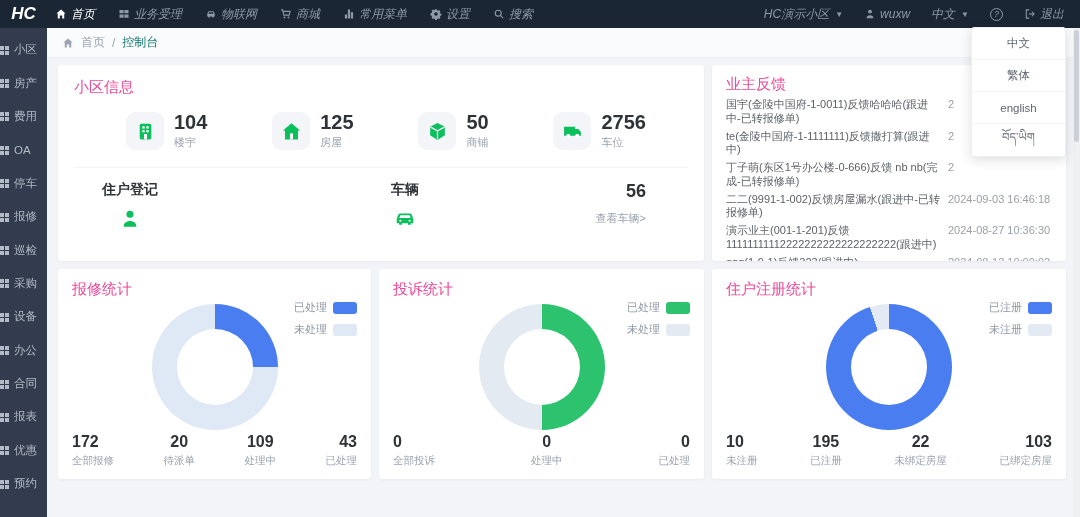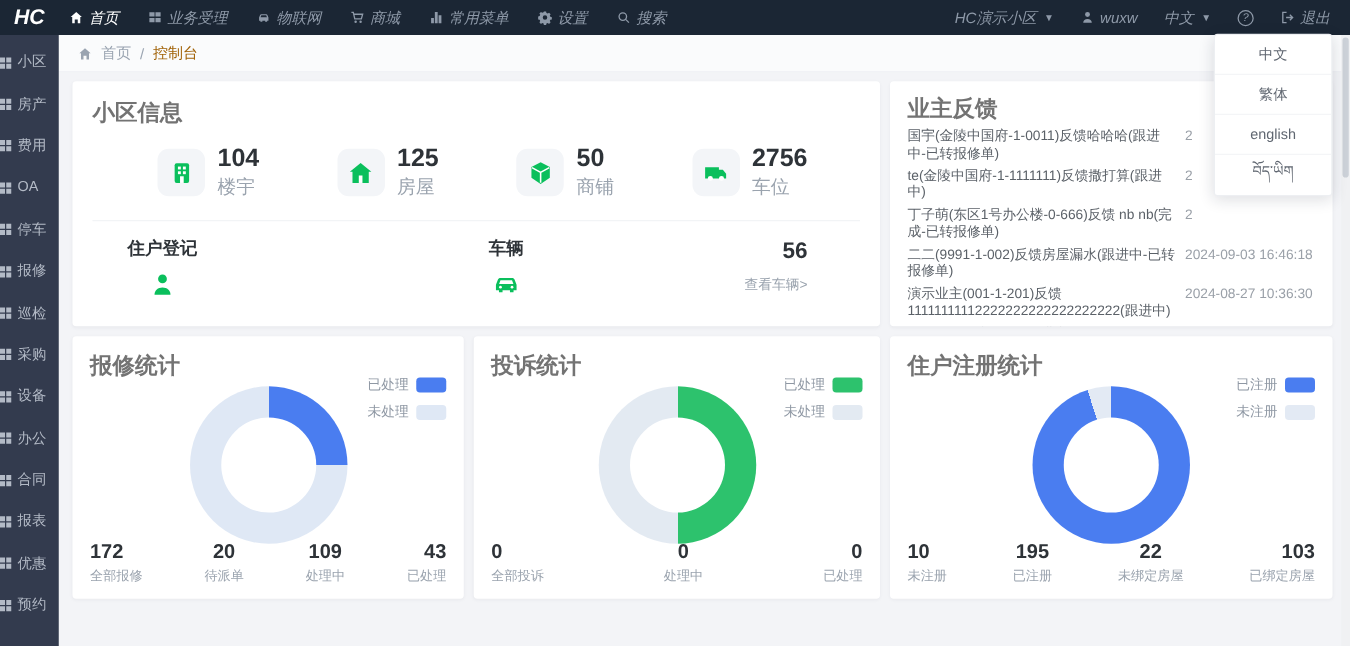--- a/index.html
+++ b/index.html
@@ -29,36 +29,36 @@
                color:#b3bac6; font-size:11.5px; cursor:pointer; }
   .gicon { position:relative; width:10px; height:10px; display:inline-block; flex:none; }
   .gicon::before { content:""; position:absolute; left:0; top:1px; width:4px; height:4px; background:currentColor;
                    box-shadow:5px 0 0 currentColor, 0 5px 0 currentColor, 5px 5px 0 currentColor; }
 
   
   .main { position:absolute; left:47px; top:28px; right:0; bottom:0; background:#f3f4f7; overflow:hidden; }
   .crumb { height:30px; background:#fafbfc; border-bottom:1px solid #eef0f3; display:flex; align-items:center;
            padding-left:15px; gap:7px; color:#9aa4b1; font-size:12px; }
   .crumb svg { width:12px; height:12px; fill:#9aa4b1; }
-  .crumb .cur { color:#a16207; }
+  .crumb .cur { color:#0f766e; }
   .content { padding:7px 14px 0 11px; }
   .row { display:flex; gap:8px; margin-bottom:8px; }
   .card { background:#fff; border-radius:3px; box-shadow:0 1px 3px rgba(30,40,60,.05); position:relative; }
-  .card-title { font-size:18px; font-weight:bold; color:#737373; }
+  .card-title { font-size:15px; font-weight:normal; color:#ec4899; }
 
   
   .c-info { width:646px; height:196px; padding:13px 16px; }
   .stat-row { display:flex; justify-content:space-between; padding:15px 42px 0 52px; }
   .stat { display:flex; align-items:center; gap:10px; }
   .stat-ic { width:38px; height:38px; border-radius:9px; background:#f3f5f8; display:flex; align-items:center; justify-content:center; }
   .stat-ic svg { width:21px; height:21px; }
   .g { fill:#0abf5c; }
   .w { fill:#ffffff; }
   .stat-num { font-size:20px; font-weight:bold; color:#2e3338; line-height:1.05; }
-  .stat-lbl { font-size:15px; color:#9aa3ae; margin-top:2px; }
+  .stat-lbl { font-size:11px; color:#9aa3ae; margin-top:2px; }
   .info2 { display:flex; margin-top:17px; border-top:1px solid #f2f4f6; padding:13px 42px 0 28px; }
   .half { flex:1; display:flex; justify-content:space-between; }
   .half + .half { padding-left:34px; }
   .h-left { display:flex; flex-direction:column; align-items:center; gap:9px; }
   .h-label { font-size:14px; font-weight:bold; color:#2e3338; }
   .h-left svg { width:22px; height:22px; }
   .h-right { display:flex; flex-direction:column; align-items:flex-end; gap:9px; padding-right:44px; }
   .half + .half .h-right { padding-right:0; }
   .num-line { font-size:18px; font-weight:bold; color:#2e3338; }
   .link { font-size:11px; color:#9aa3ae; cursor:pointer; }

